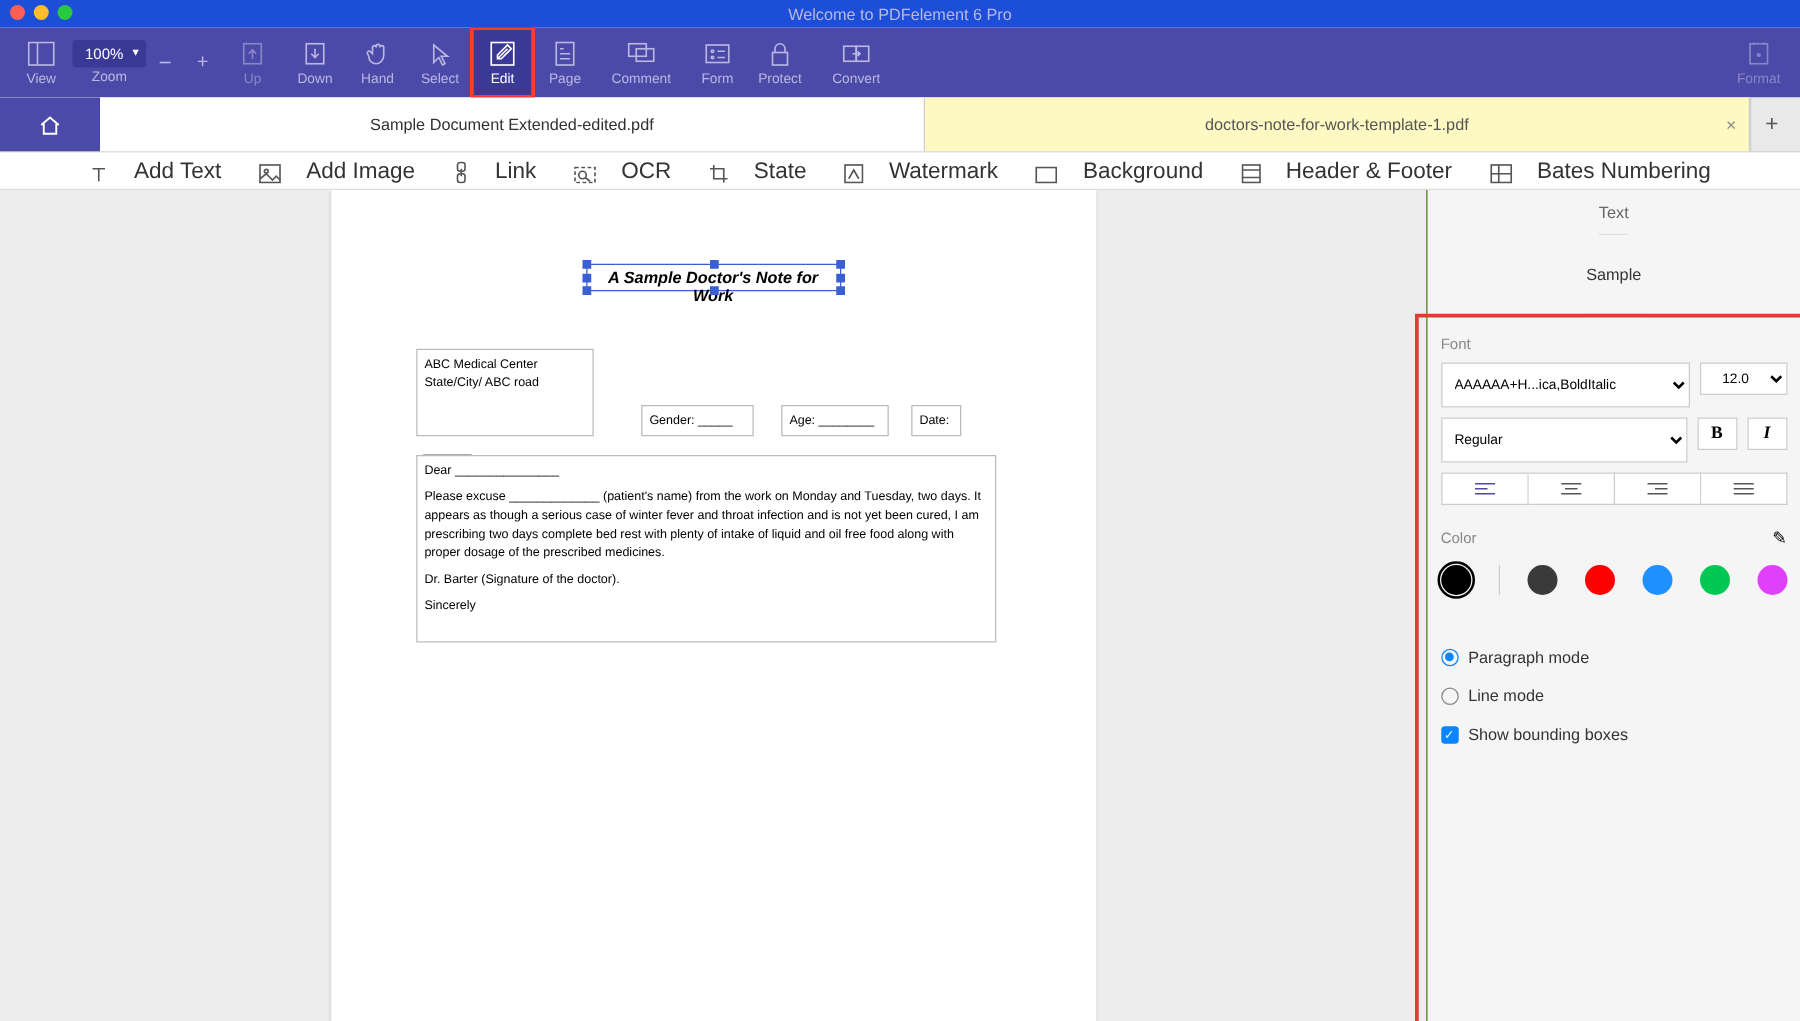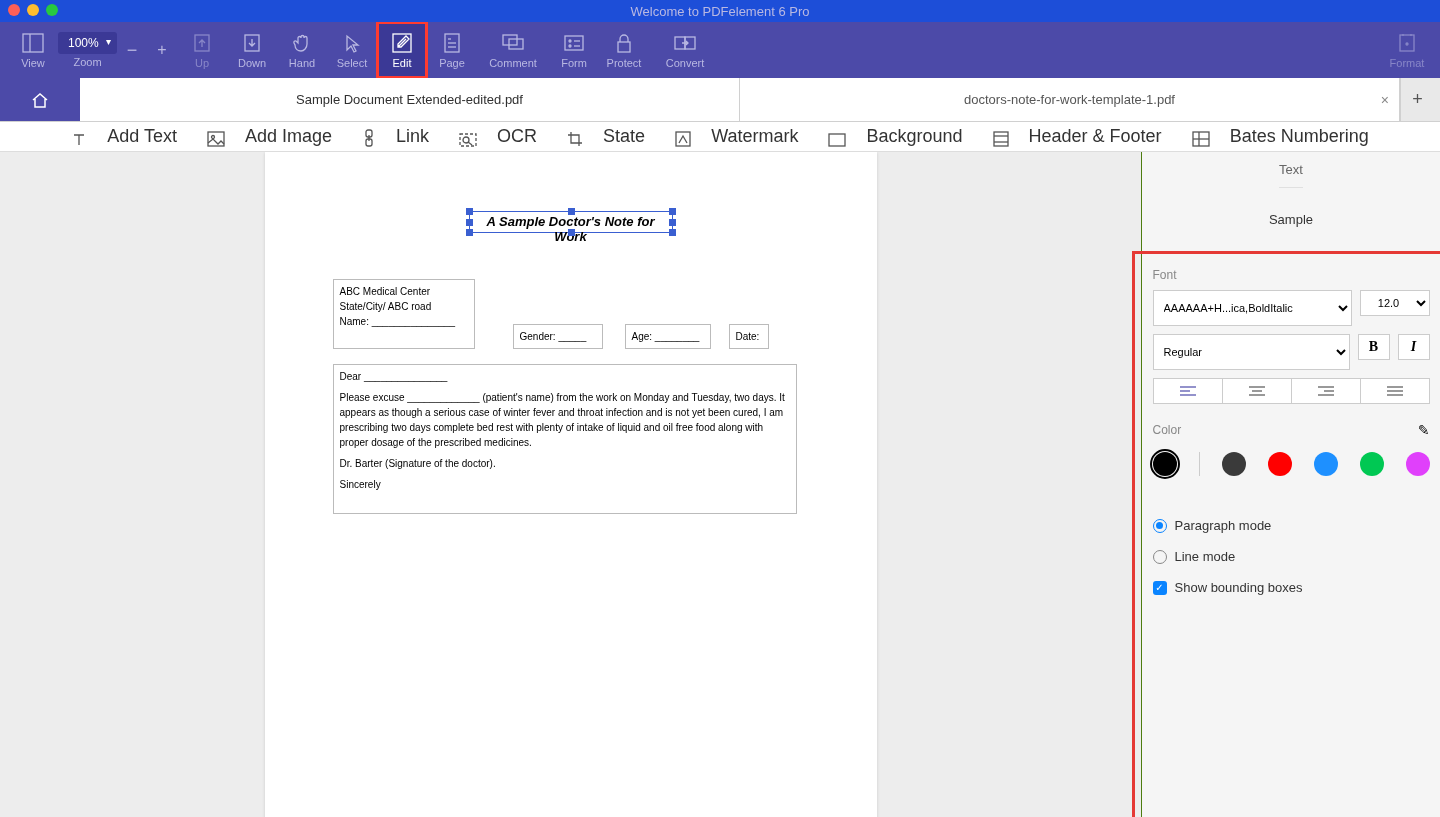--- a/index.html
+++ b/index.html
@@ -28,21 +28,21 @@
 .zoom-wrap { position:relative; }
 .zoom-wrap::after { content:"▾"; position:absolute; right:6px; top:4px; color:#fff; font-size:10px; pointer-events:none; }
 .tb-flex { flex:1; }
 .tb-item.disabled { opacity:.55; }
 
 
 .tab-strip { height: 44px; background: #e9e9e9; display: flex; align-items:stretch; border-bottom:1px solid #d0d0d0; }
 .home-tab { width: 80px; background:#4c4aa8; display:flex; align-items:center; justify-content:center; }
 .home-tab svg { stroke:#fff; fill:none; stroke-width:1.5; }
 .tab { flex:1; display:flex; align-items:center; justify-content:center; font-size:13px; color:#303030; background:#fff; border-right:1px solid #d0d0d0; position:relative; max-width:660px; }
-.tab.inactive { background:#ffffff; color:#555; }
+.tab.inactive { background:#fef9c3; color:#555; }
 .tab-close { position:absolute; right:10px; font-size:14px; color:#888; }
 .tab-plus { width:34px; display:flex; align-items:center; justify-content:center; font-size:18px; color:#555; border-left:1px solid #d0d0d0; }
 
 
 .edit-toolbar { height: 30px; background:#fff; border-bottom:1px solid #ddd; display:flex; align-items:center; justify-content:center; gap:30px; }
 .et-item { display:flex; align-items:flex-end; gap:20px; font-size:18px; color:#333; cursor:pointer; }
 .et-item svg { stroke:#555; fill:none; stroke-width:1.3; }
 
 
 .workspace { display:flex; height: calc(817px - 22px - 56px - 28px - 30px); }
@@ -335,21 +335,20 @@
         <div class="handle h-mr"></div>
         <div class="handle h-bl"></div>
         <div class="handle h-bm"></div>
         <div class="handle h-br"></div>
         <div class="doc-title-text">A Sample Doctor's Note for Work</div>
       </div>
 
       <div class="block b1">
         <div>ABC Medical Center</div>
         <div>State/City/ ABC road</div>
-        <div>Name: _______________</div>
       </div>
       <div class="block b-gender"><span>Gender: _____</span></div>
       <div class="block b-age"><span>Age: ________</span></div>
       <div class="block b-date"><span>Date:</span></div>
       <div class="block b-dash"><span>_______</span></div>
       <div class="block b-body">
         <div>Dear _______________</div>
         <div style="margin-top:6px">Please excuse _____________ (patient's name) from the work on Monday and Tuesday, two days. It appears as though a serious case of winter fever and throat infection and is not yet been cured, I am prescribing two days complete bed rest with plenty of intake of liquid and oil free food along with proper dosage of the prescribed medicines.</div>
         <div style="margin-top:6px">Dr. Barter (Signature of the doctor).</div>
         <div style="margin-top:6px">Sincerely</div>

